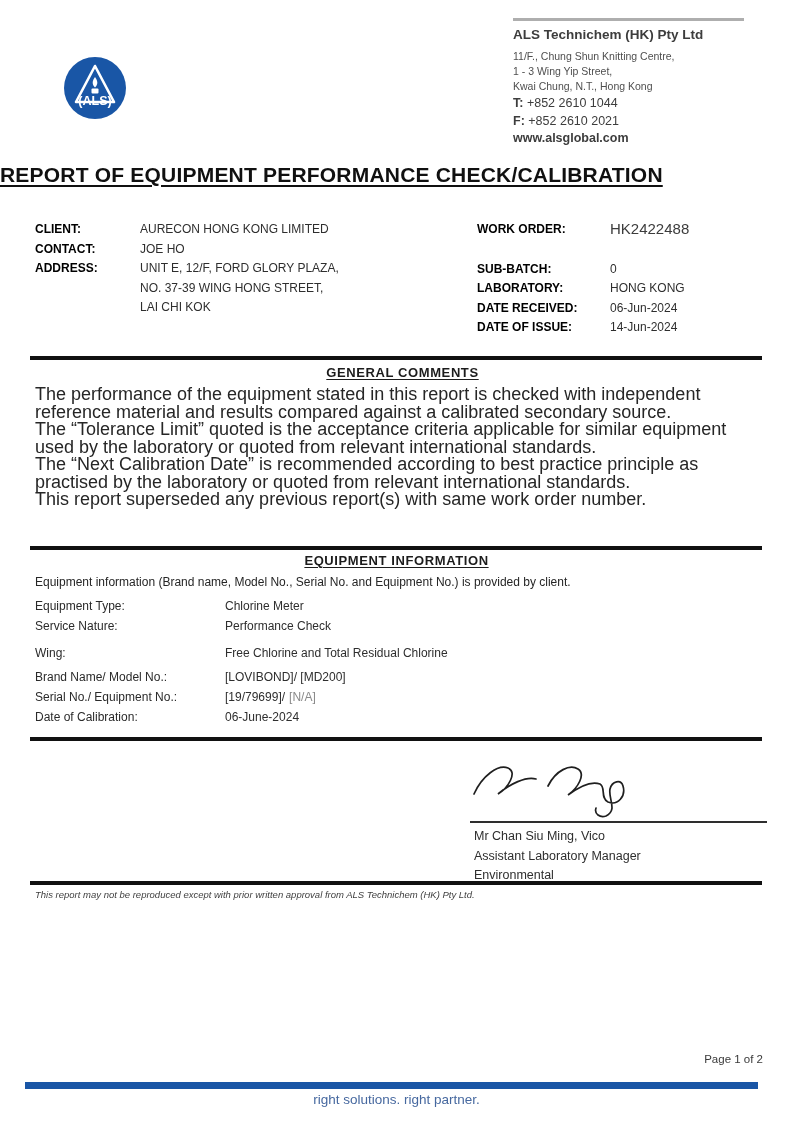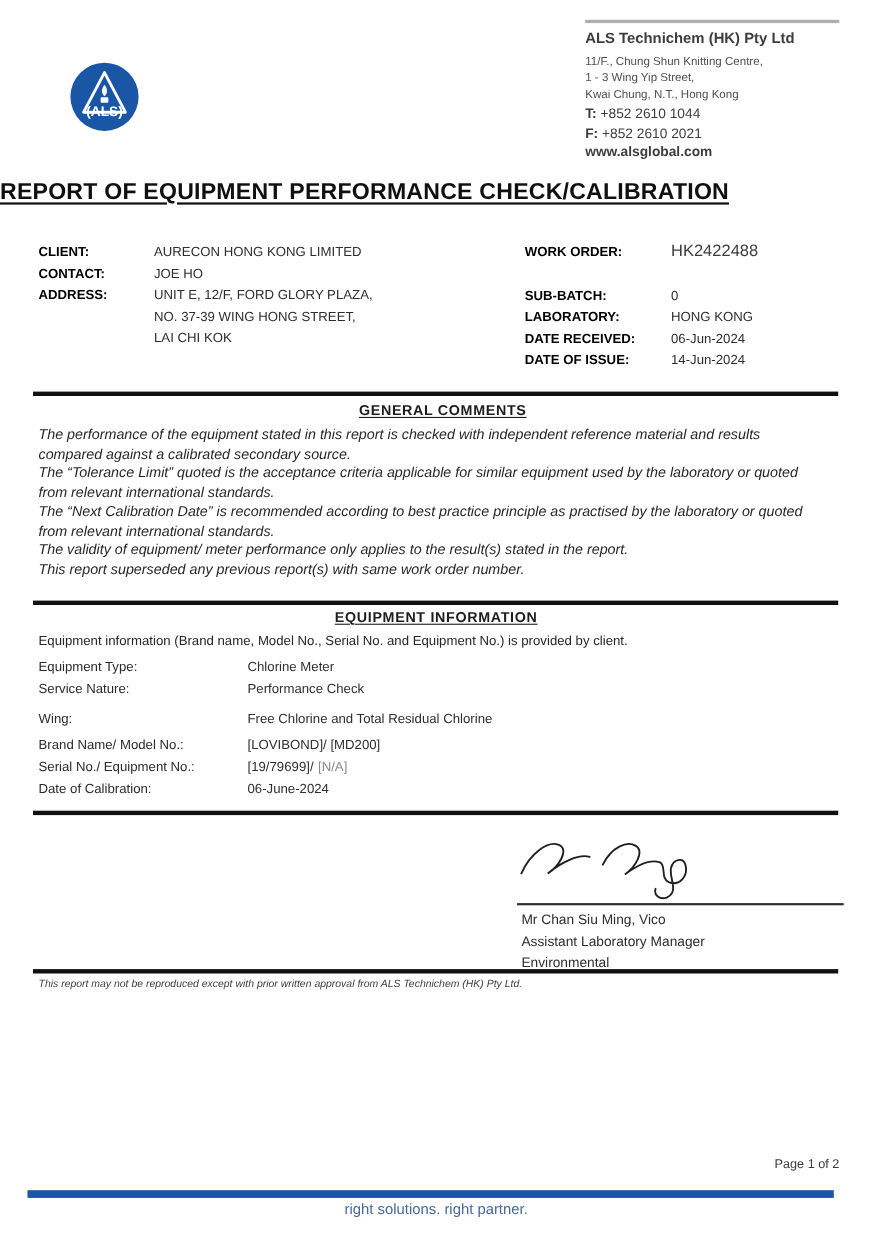--- a/index.html
+++ b/index.html
@@ -9,21 +9,21 @@
     position: relative;
     width: 793px; height: 1123px;
     margin: 0 auto;
     background: #ffffff;
     overflow: hidden;
     color: #2a2a2a;
   }
 
   
   .logo { position: absolute; left: 62px; top: 55px; width: 66px; height: 66px; }
-  .letterhead { position: absolute; left: 513px; top: 18px; width: 248px; margin-left: 19px; }
+  .letterhead { position: absolute; left: 513px; top: 18px; width: 248px; }
   .letterhead-rule { width: 231px; height: 3px; background: #aeaeae; margin-bottom: 6px; }
   .company-name { font-size: 13.5px; font-weight: 700; color: #3d3d3d; margin-bottom: 7px; }
   .company-address div { font-size: 10.5px; color: #4f4f4f; line-height: 15px; }
   .contact-line { font-size: 12.5px; color: #3d3d3d; line-height: 17px; margin-top: 1px; }
   .contact-line .lbl { font-weight: 700; }
   .website { font-size: 12.5px; font-weight: 700; color: #3d3d3d; margin-top: 1px; }
 
   
   .report-title {
     position: absolute; top: 163px; left: 0; width: 100%;
@@ -55,21 +55,21 @@
   .section-heading {
     position: absolute; left: 0; width: 100%;
     text-align: center; font-size: 13px; font-weight: 600;
     letter-spacing: 0.6px; color: #1c1c1c;
     text-decoration: underline; text-underline-offset: 2px;
   }
   .gc-heading { top: 365px; padding-left: 12px; }
   .ei-heading { top: 553px; }
 
   .gc-body { position: absolute; left: 35px; top: 386px; width: 706px; }
-  .gc-body p { font-size: 13px; line-height: 17.5px; color: #262626; font-style: italic; }
+  .gc-body p { font-size: 18px; line-height: 17.5px; color: #262626; }
 
   .ei-intro { position: absolute; left: 35px; top: 575px; font-size: 12px; color: #262626; }
   .ei-rows { position: absolute; left: 35px; top: 596px; font-size: 12px; }
   .ei-row { display: flex; line-height: 20px; }
   .ei-row .lbl { width: 190px; flex: none; color: #2a2a2a; }
   .ei-row .val { color: #2e2e2e; }
   .ei-row .val-secondary { color: #8a8a8a; margin-left: 4px; }
   .gap-7 { margin-top: 7px; }
   .gap-4 { margin-top: 4px; }
 
@@ -168,21 +168,20 @@
       <span class="val">14-Jun-2024</span>
     </div>
   </div>
 
   <div class="bar bar-1"></div>
   <div class="section-heading gc-heading">GENERAL COMMENTS</div>
   <div class="gc-body">
     <p>The performance of the equipment stated in this report is checked with independent reference material and results compared against a calibrated secondary source.</p>
     <p>The “Tolerance Limit” quoted is the acceptance criteria applicable for similar equipment used by the laboratory or quoted from relevant international standards.</p>
     <p>The “Next Calibration Date” is recommended according to best practice principle as practised by the laboratory or quoted from relevant international standards.</p>
-    <p>The validity of equipment/ meter performance only applies to the result(s) stated in the report.</p>
     <p>This report superseded any previous report(s) with same work order number.</p>
   </div>
 
   <div class="bar bar-2"></div>
   <div class="section-heading ei-heading">EQUIPMENT INFORMATION</div>
   <div class="ei-intro">Equipment information (Brand name, Model No., Serial No. and Equipment No.) is provided by client.</div>
   <div class="ei-rows">
     <div class="ei-row">
       <span class="lbl">Equipment Type:</span>
       <span class="val">Chlorine Meter</span>

